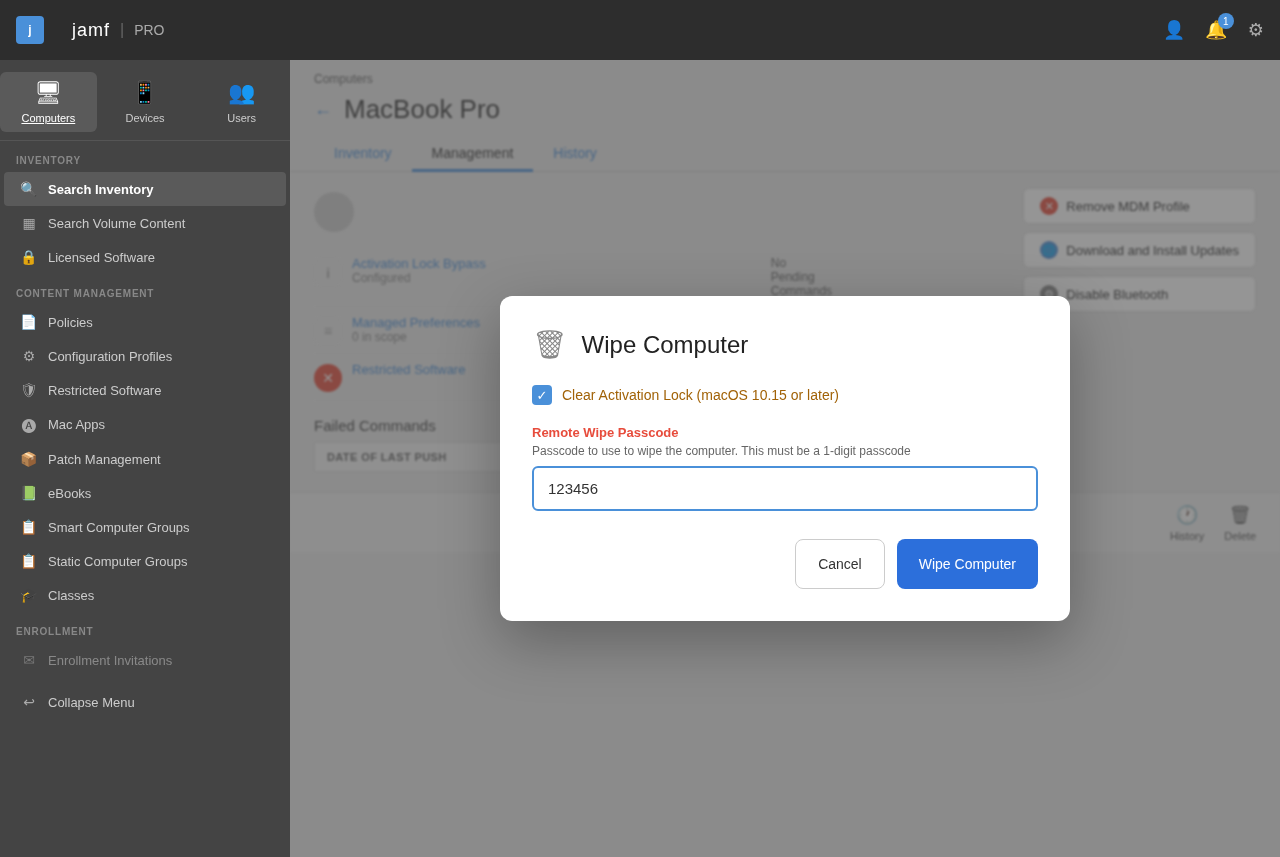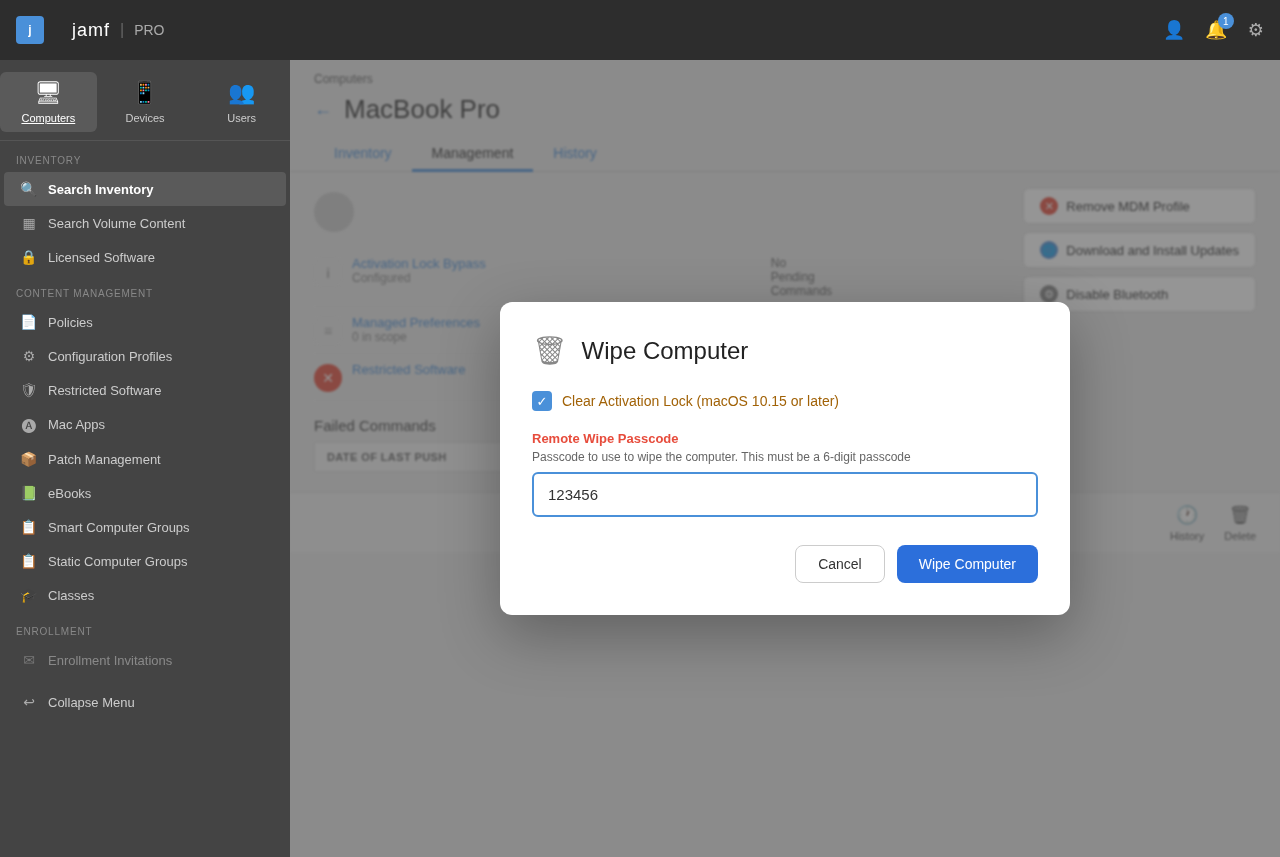--- a/index.html
+++ b/index.html
@@ -107,21 +107,21 @@
     .sidebar-nav-item .nav-label {
       font-size: 11px;
       color: #ccc;
     }
     .sidebar-nav-item.active .nav-label { color: #fff; text-decoration: underline; }
 
     
     .sidebar-section-label {
       font-size: 10px;
       color: #888;
-      font-weight: 400;
+      font-weight: 700;
       letter-spacing: 0.8px;
       padding: 14px 16px 6px;
       text-transform: uppercase;
     }
     .sidebar-item {
       display: flex;
       align-items: center;
       gap: 10px;
       padding: 9px 16px;
       cursor: pointer;
@@ -335,21 +335,21 @@
       color: #333;
       outline: none;
       margin-bottom: 28px;
     }
     .modal-footer {
       display: flex;
       justify-content: flex-end;
       gap: 12px;
     }
     .btn-cancel {
-      padding: 10px 22px;
+      padding: 16px 22px;
       background: white;
       border: 1px solid #ccc;
       border-radius: 8px;
       font-size: 14px;
       color: #333;
       cursor: pointer;
     }
     .btn-primary {
       padding: 10px 22px;
       background: #2c6fdb;
@@ -608,21 +608,21 @@
           <h2 class="modal-title">Wipe Computer</h2>
         </div>
 
         <div class="checkbox-row">
           <div class="checkbox">✓</div>
           <span class="checkbox-label">Clear Activation Lock (macOS 10.15 or later)</span>
         </div>
 
         <div>
           <div class="field-label">Remote Wipe Passcode</div>
-          <div class="field-desc">Passcode to use to wipe the computer. This must be a 6-digit passcode</div>
+          <div class="field-desc">Passcode to use to wipe the computer. This must be a 1-digit passcode</div>
           <input class="passcode-input" type="text" value="123456" placeholder="Enter 6-digit passcode" style="">
         </div>
 
         <div class="modal-footer">
           <button class="btn-cancel">Cancel</button>
           <button class="btn-primary">Wipe Computer</button>
         </div>
       </div>
     </div>
 

